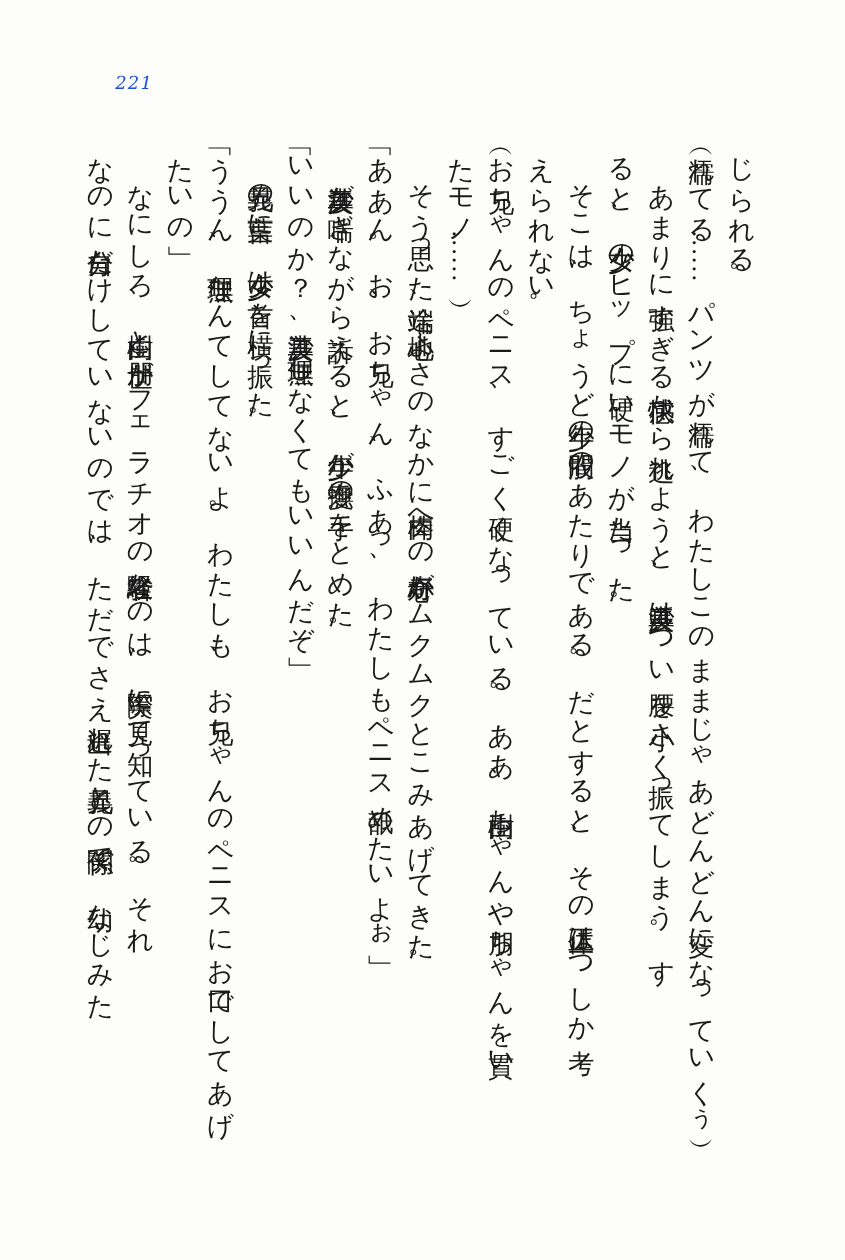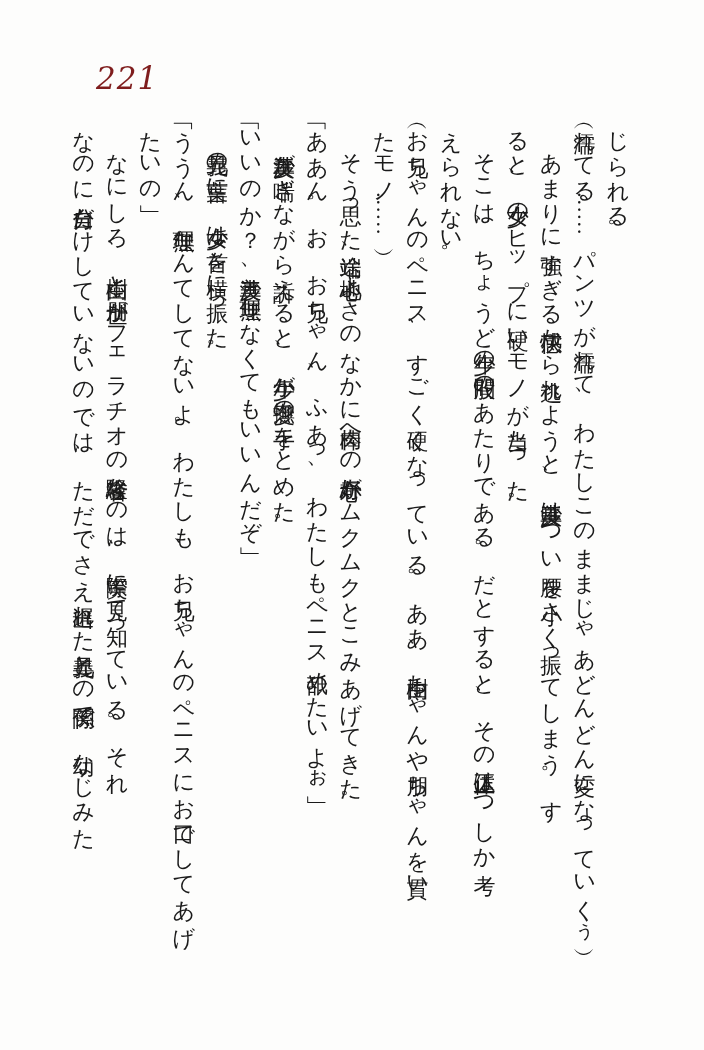--- a/index.html
+++ b/index.html
@@ -16,23 +16,23 @@
     position: relative;
     width: 704px;
     height: 1050px;
     background: #fdfdfc;
     font-family: "Liberation Serif", "DejaVu Serif", serif;
   }
   .page-number {
     position: absolute;
     top: 60px;
     left: 96px;
-    font-size: 31px;
+    font-size: 15px;
     font-style: italic;
-    color: #7f1d1d;
+    color: #1d4ed8;
     letter-spacing: 1px;
     font-family: "DejaVu Serif", serif;
   }
   .text-block {
     position: absolute;
     top: 116px;
     right: 69px;
     height: 840px;
     writing-mode: vertical-rl;
     text-orientation: mixed;

